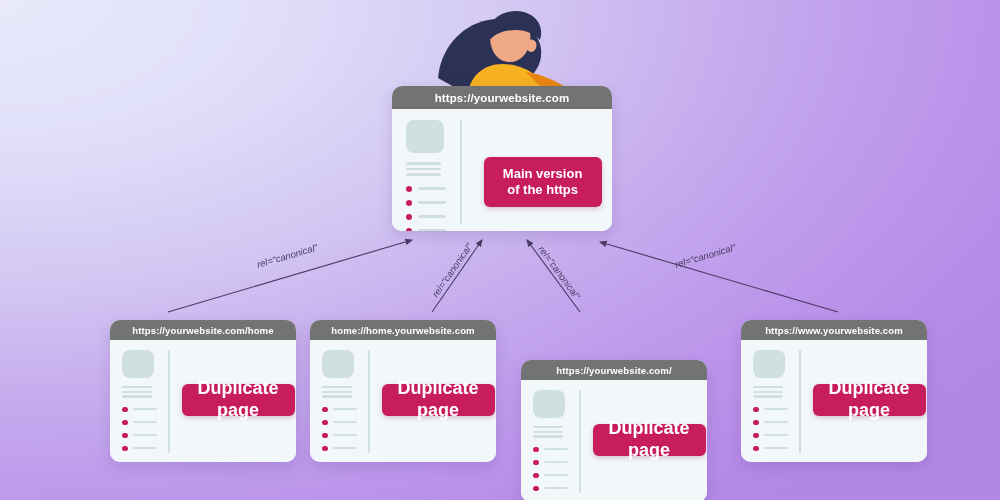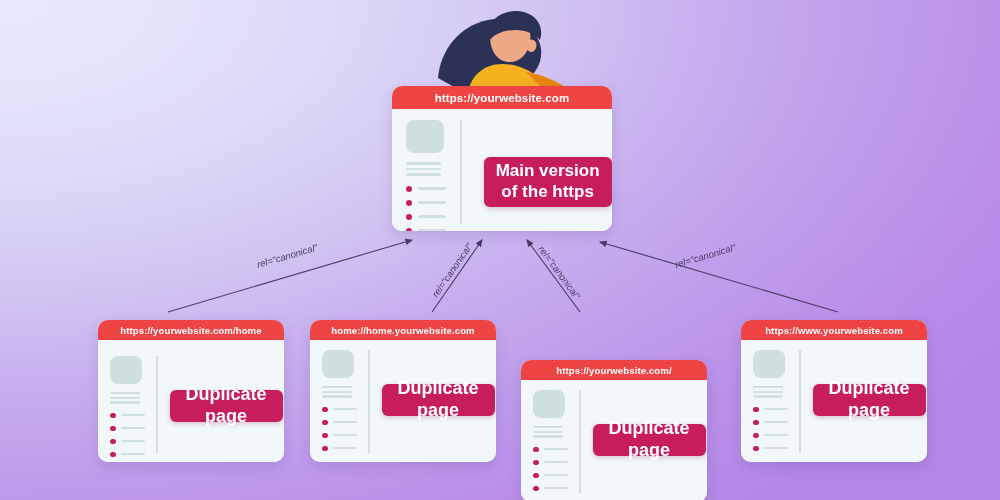--- a/index.html
+++ b/index.html
@@ -42,21 +42,21 @@
     position: absolute;
     background: #f2f7fa;
     border-radius: 10px;
     box-shadow: 0 5px 14px rgba(80, 50, 130, 0.17);
     overflow: hidden;
     display: flex;
     flex-direction: column;
   }
 
   .card-bar {
-    background: #ef4444;
+    background: #737373;
     color: #ffffff;
     font-weight: bold;
     text-align: center;
     letter-spacing: .1px;
     white-space: nowrap;
     display: flex;
     align-items: center;
     justify-content: center;
     flex: none;
   }
@@ -109,36 +109,36 @@
   #main-card { left: 392px; top: 86px; width: 220px; height: 145px; }
   #main-card .card-bar { height: 23px; font-size: 11.5px; }
   #main-card .side { width: 68px; padding: 11px 0 0 14px; }
   #main-card .thumb { width: 38px; height: 33px; }
   #main-card .bars { margin-top: 9px; gap: 3px; }
   #main-card .bar { width: 35px; height: 2.5px; }
   #main-card .bullets { margin-top: 10px; gap: 8px; }
   #main-card .dot { width: 6px; height: 6px; }
   #main-card .bline { width: 28px; height: 2.5px; margin-left: 6px; }
   #main-card .divider { width: 1.6px; margin: 11px 0 10px 0; }
-  #main-card .pill { left: 22px; top: 48px; width: 128px; height: 50px; font-size: 17px; }
+  #main-card .pill { left: 22px; top: 48px; width: 118px; height: 50px; font-size: 13px; }
 
   
   .dup-card { width: 186px; height: 142px; top: 320px; }
   .dup-card .card-bar { height: 20px; font-size: 9.6px; }
   .dup-card .side { width: 58px; padding: 10px 0 0 12px; }
   .dup-card .thumb { width: 32px; height: 28px; }
   .dup-card .bars { margin-top: 8px; gap: 2.5px; }
   .dup-card .bar { width: 30px; height: 2.2px; }
   .dup-card .bullets { margin-top: 9px; gap: 7.5px; }
   .dup-card .dot { width: 5.5px; height: 5.5px; }
   .dup-card .bline { width: 24px; height: 2.2px; margin-left: 5px; }
   .dup-card .divider { width: 1.5px; margin: 10px 0 9px 0; }
   .dup-card .pill { left: 12px; top: 44px; width: 113px; height: 32px; font-size: 18px; }
 
-  #dup-0 { left: 98px; gap: 6px; }
+  #dup-0 { left: 110px; }
   #dup-1 { left: 310px; }
   #dup-2 { left: 521px; margin-top: 40px; }
   #dup-3 { left: 741px; }
 
   
   #woman {
     position: absolute;
     left: 430px;
     top: 0px;
     width: 190px;

